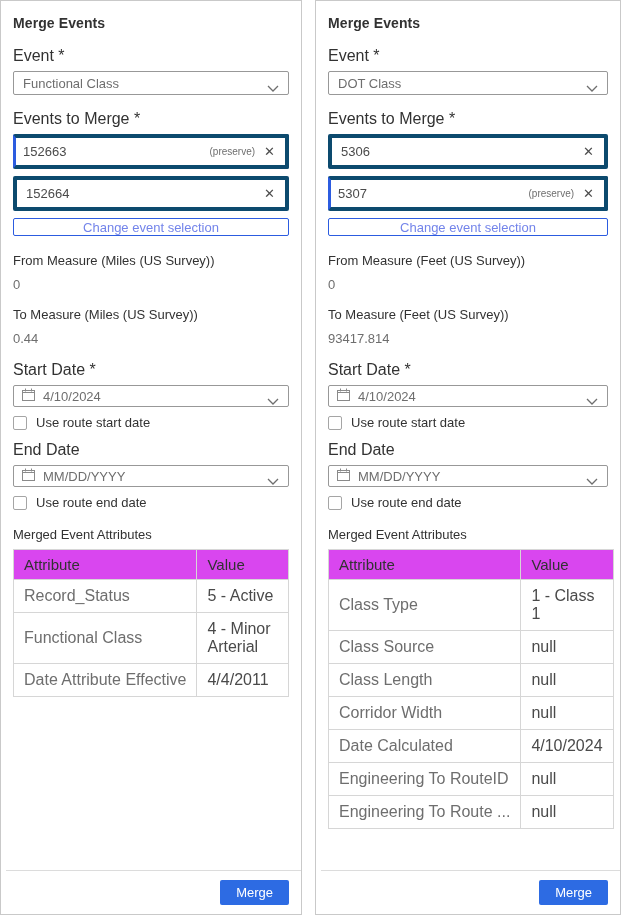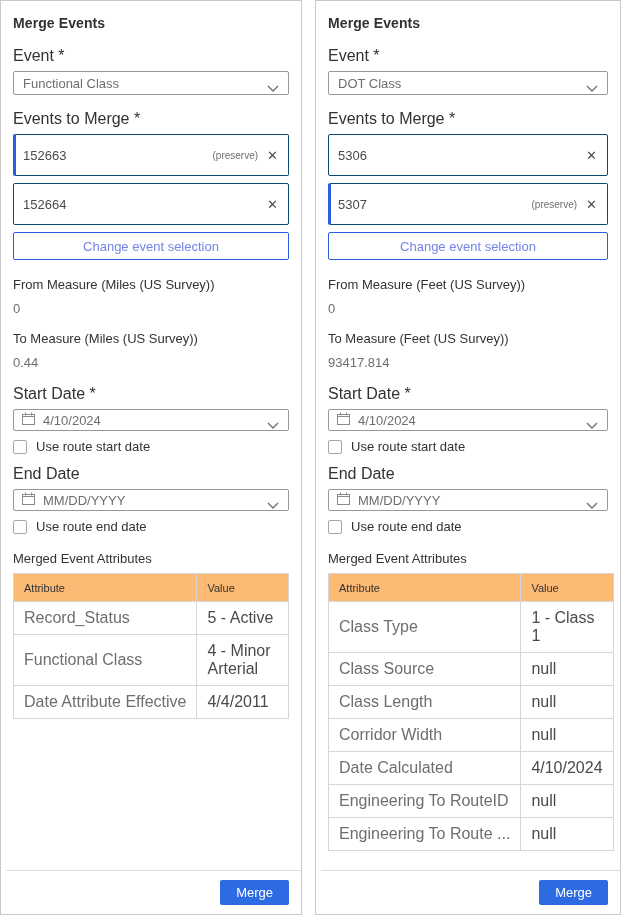--- a/index.html
+++ b/index.html
@@ -28,31 +28,31 @@
 
   .select-box {
     position: relative; height: 24px; border: 1px solid #989898; border-radius: 2px;
     background: #fff; display: flex; align-items: center;
     padding: 0 28px 0 9px; font-size: 13px; color: var(--text_gray, #6e6e6e);
     margin-bottom: 15px; cursor: pointer;
   }
   .select-box .chev { position: absolute; right: 9px; top: 50%; margin-top: -3px; }
 
   .event-input {
-    position: relative; height: 42px; border: 1px solid #0c4a6e; border-radius: 2px;
+    position: relative; height: 35px; border: 4px solid #0c4a6e; border-radius: 2px;
     display: flex; align-items: center; padding: 0 9px; margin-bottom: 7px;
     font-size: 13px; color: #4a4a4a; background: #fff;
   }
   .event-input.preserved { border-left: 3px solid var(--accent, #2c5ce0); padding-left: 7px; }
   .event-input .val { flex: 1 1 auto; }
   .preserve-tag { color: var(--text_gray, #6e6e6e); font-size: 10px; margin-right: 8px; }
   .clear-x { color: #4c4c4c; font-size: 13px; line-height: 1; cursor: pointer; padding: 1px; }
 
   .change-btn {
-    width: 100%; height: 28px; margin: 5px 0 17px 0;
+    width: 100%; height: 18px; margin: 5px 0 17px 0;
     border: 1px solid var(--accent, #2c5ce0); border-radius: 2px; background: #fff;
     color: var(--link, #7384ea); font-size: 13px; font-family: inherit;
     display: flex; align-items: center; justify-content: center; cursor: pointer;
   }
 
   .ro-label { font-size: 13px; color: var(--text_dark, #323232); margin: 0 0 9px 0; }
   .ro-value { font-size: 13px; color: var(--text_gray, #6e6e6e); margin: 0 0 15px 0; }
 
   .date-box {
     position: relative; height: 22px; border: 1px solid #989898; border-radius: 2px;
@@ -67,21 +67,21 @@
     width: 14px; height: 14px; border: 1px solid #a5a5a5; border-radius: 2px;
     background: #fff; cursor: pointer; flex: 0 0 auto;
   }
   .checkbox-label { font-size: 13px; color: var(--text_dark, #323232); }
 
   .attrs-heading { font-size: 13px; color: var(--text_dark, #323232); margin: 17px 0 7px 0; }
 
   .attr-table { width: 100%; border-collapse: collapse; }
   .attr-table th, .attr-table td { border: 1px solid #d6d6d6; text-align: left; }
   .attr-table th {
-    background: #fdba74; font-weight: 400; font-size: 11px;
+    background: #d946ef; font-weight: 400; font-size: 15px;
     color: var(--text_dark, #323232); padding: 6px 10px; height: 28px;
   }
   .attr-table td { font-size: 16px; padding: 7px 10px; height: 30px; }
   .attr-table col.c1 { width: 50%; }
   td.attr-cell { color: var(--text_gray, #6e6e6e); white-space: nowrap; overflow: hidden; }
   td.value-cell { color: #4a4a4a; }
 
   .panel-footer {
     position: absolute; left: 5px; right: 0; bottom: 0; height: 44px;
     border-top: 1px solid #dcdcdc; background: #fff;

